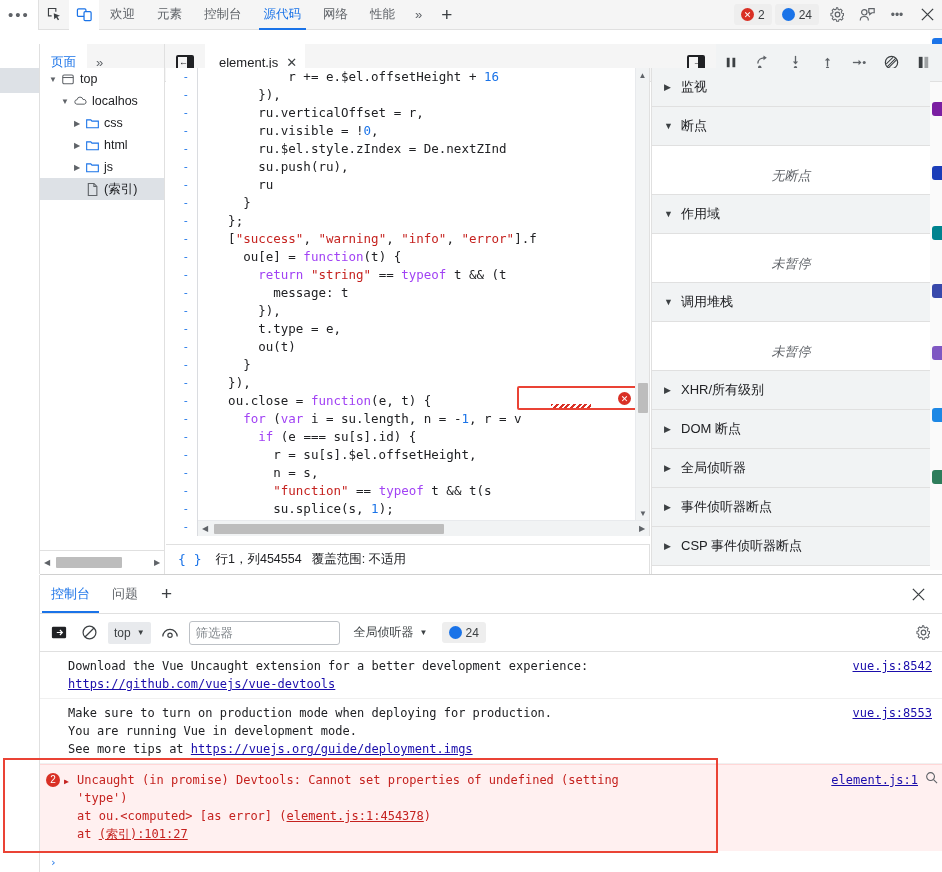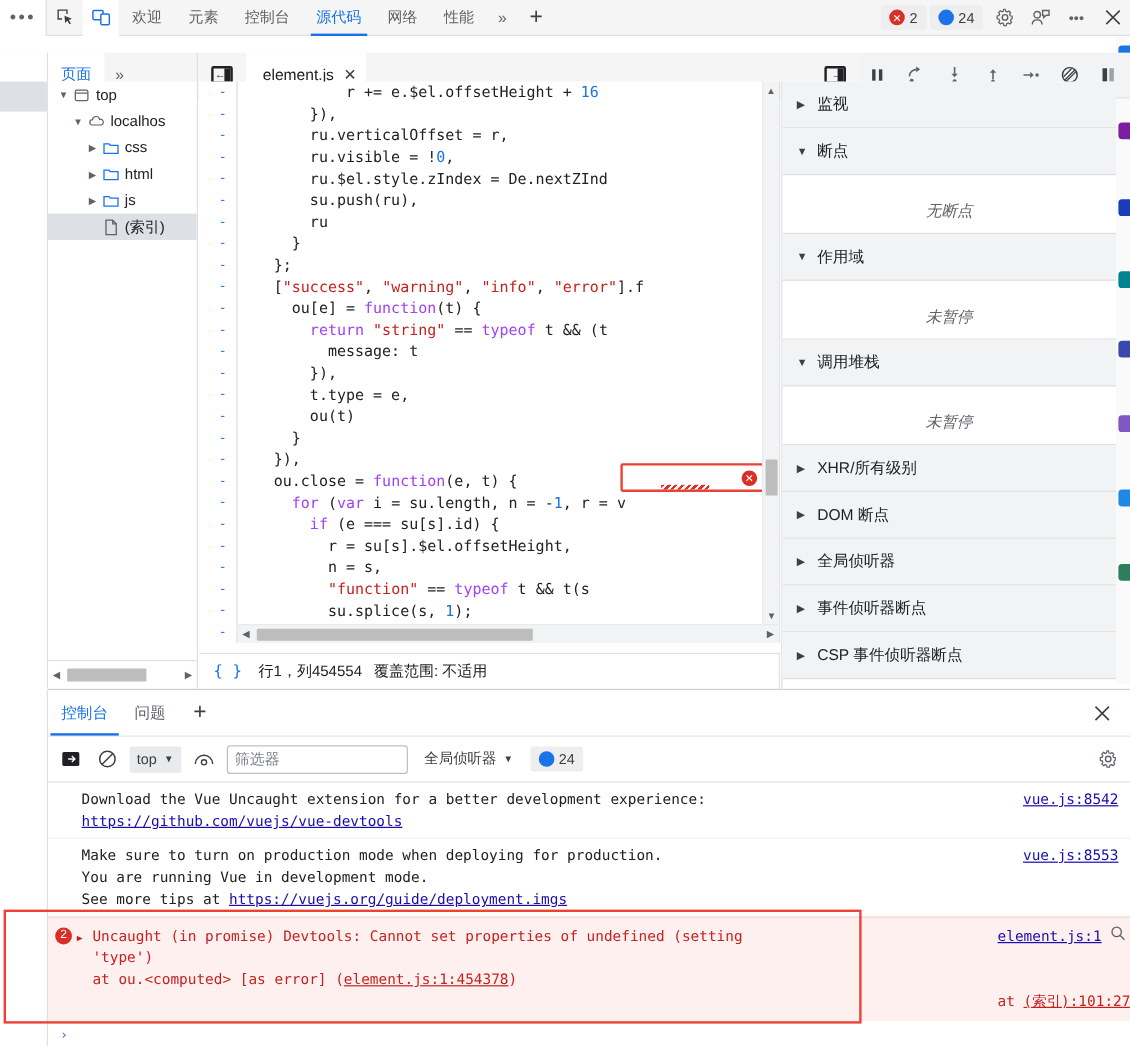--- a/index.html
+++ b/index.html
@@ -660,21 +660,21 @@
         <div>See more tips at <span class="lnk">https://vuejs.org/guide/deployment.imgs</span></div>
         <div class="src-link">vue.js:8553</div>
       </div>
 
       <div class="msg-err">
         <div class="err-icon">2</div>
         <div class="err-caret">▶</div>
         <div style="margin-left:9px;">Uncaught (in promise) Devtools: Cannot set properties of undefined (setting</div>
         <div style="margin-left:9px;">'type')</div>
         <div style="margin-left:9px;">    at ou.&lt;computed&gt; [as error] (<span class="lnk" style="color:#c5221f;">element.js:1:454378</span>)</div>
-        <div style="margin-left:9px;text-align:right;">    at <span class="lnk" style="color:#c5221f;">(索引):101:27</span></div>
+        <div style="margin-left:9px;">    at <span class="lnk" style="color:#c5221f;">(索引):101:27</span></div>
         <div class="src-link" style="right:24px;top:6px;">element.js:1</div>
         <div style="position:absolute;right:4px;top:6px;">
           <svg width="13" height="13" viewBox="0 0 14 14">
               <circle cx="6" cy="6" r="4.2" fill="none" stroke="#5f6368" stroke-width="1.2"></circle>
               <path d="M9.2 9.2L13 13" stroke="#5f6368" stroke-width="1.2"></path>
             </svg>
         </div>
       </div>
       <div class="prompt-row">
         <span class="car">›</span>

